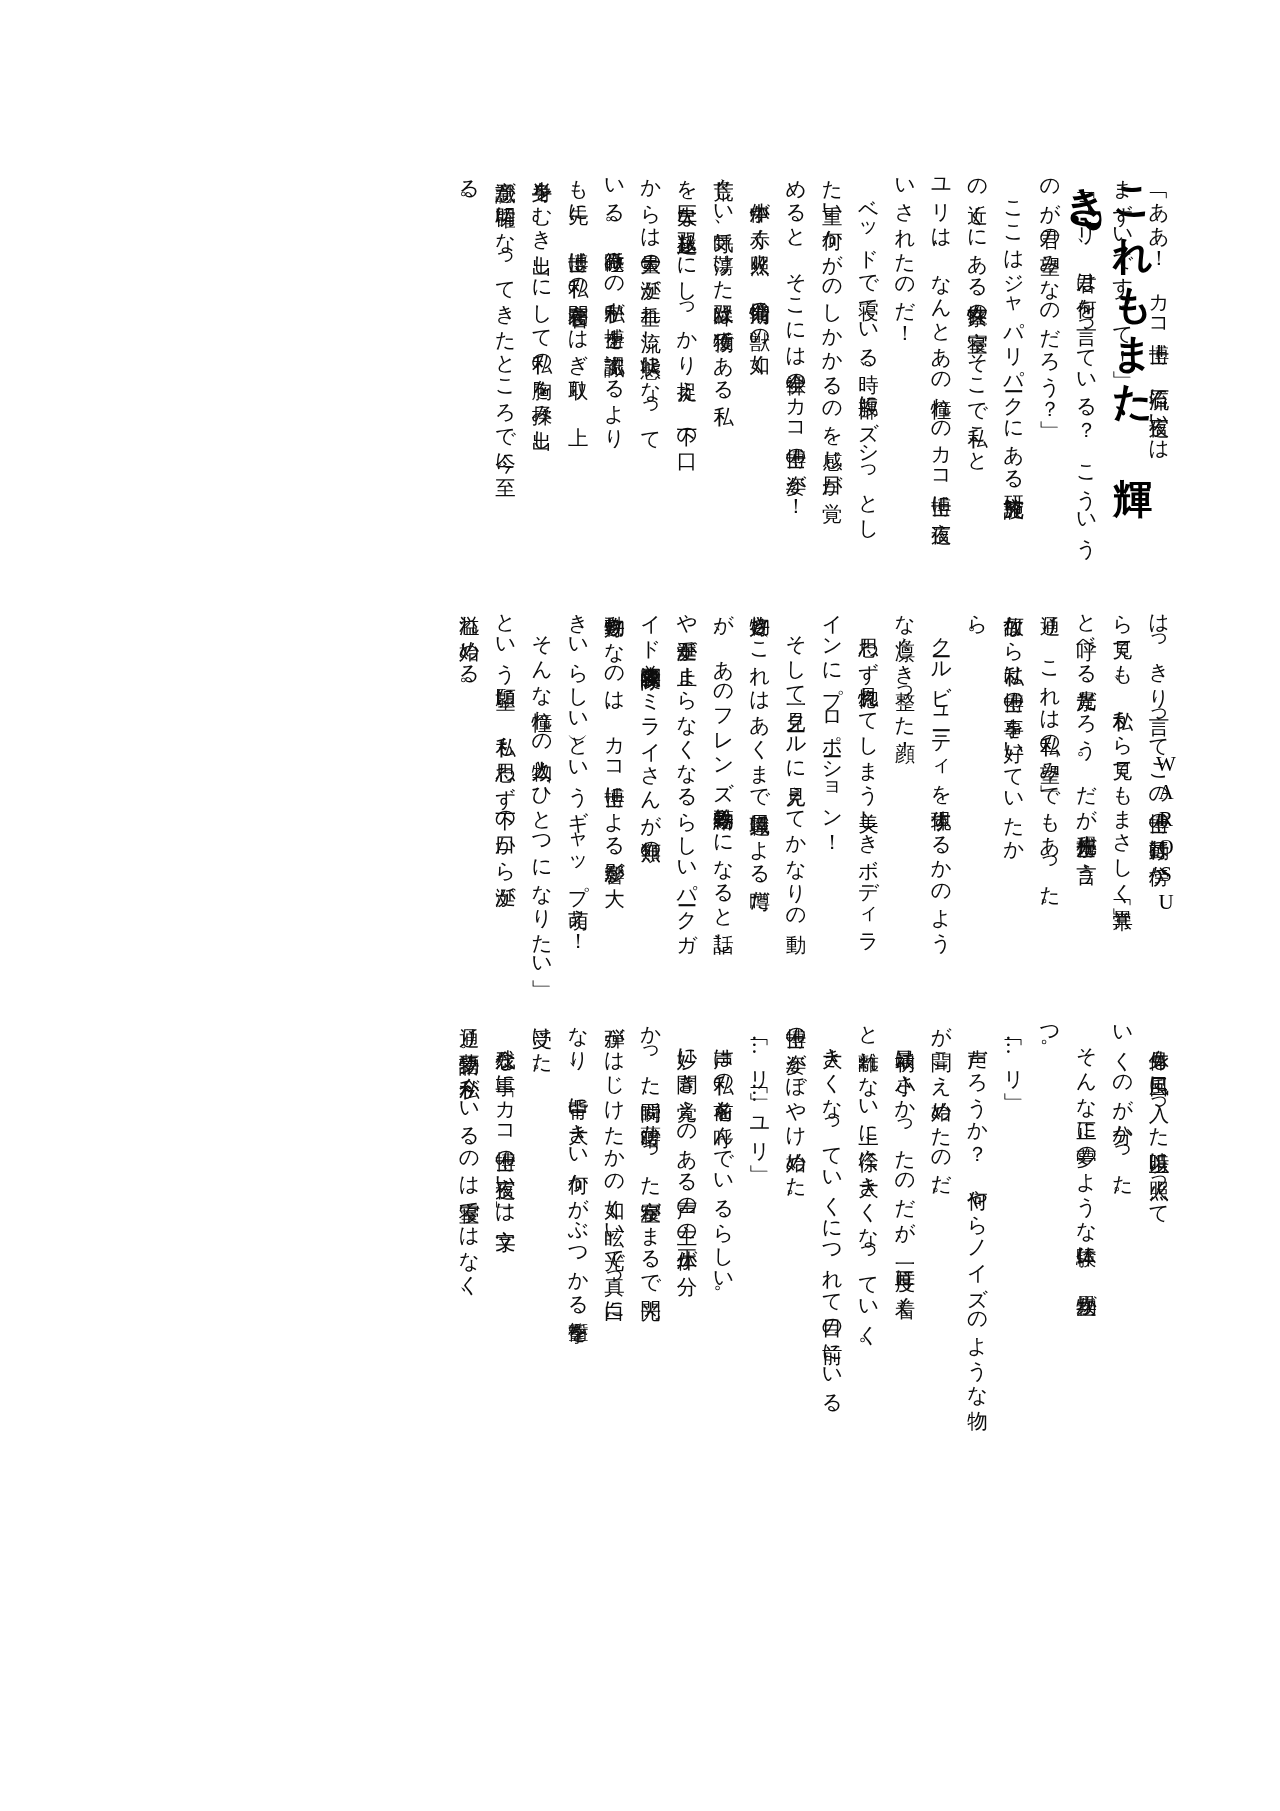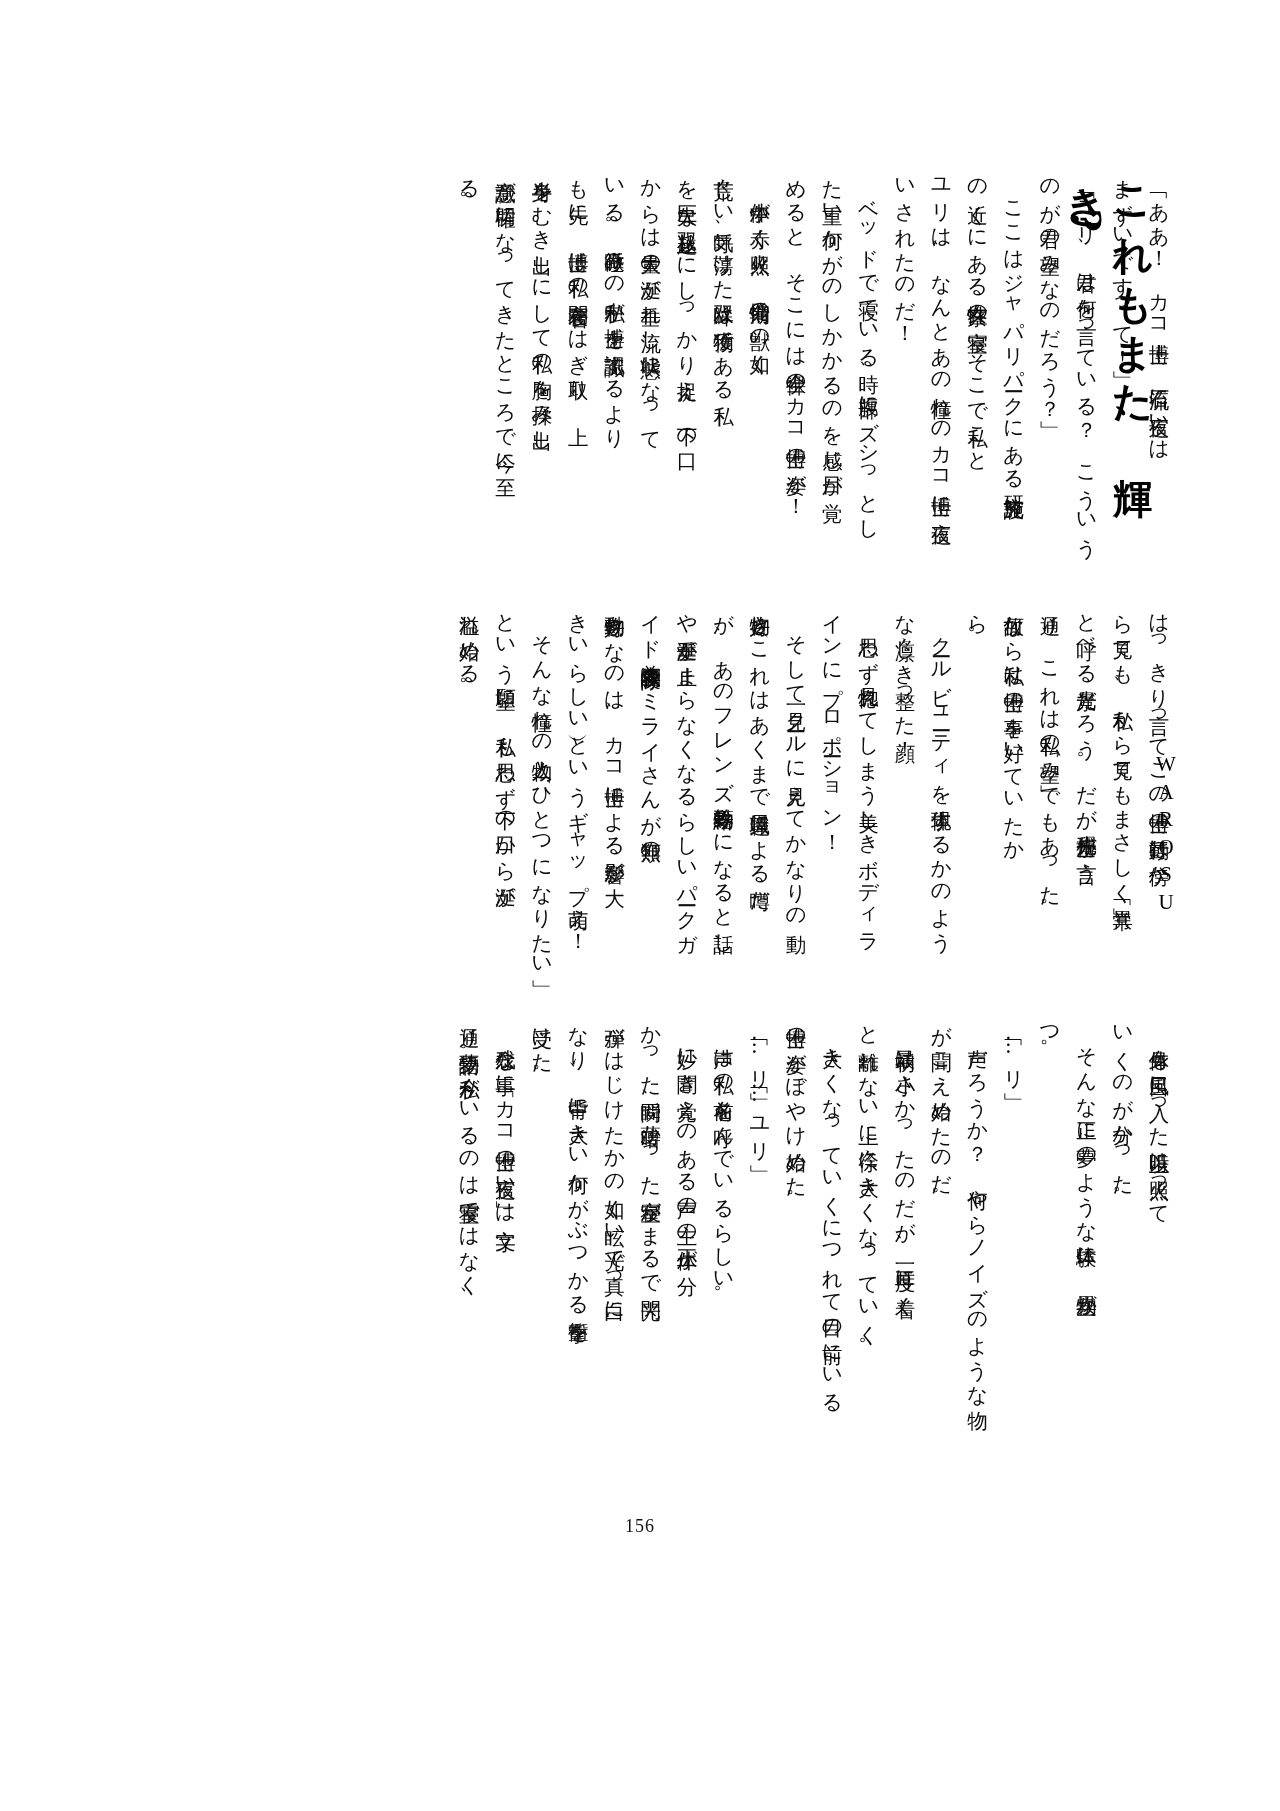--- a/index.html
+++ b/index.html
@@ -104,21 +104,20 @@
 </style>
 </head>
 <body style="background: rgb(255, 255, 255);">
 
 <div id="page">
 
   <h1 id="title">これもまた、輝き?</h1>
 
   <div id="author">WAROSU</div>
 
-  <div id="pagenum">156</div>
 <div class="vblock band1" style="top: 165px; height: 430px; right: 104px; width: 26px;">　「ああ！　カコ博士！　流石に夜這いは</div>
     <div class="vblock band1" style="top: 165px; height: 430px; right: 140.3px; width: 26px;">まずいですって！」</div>
     <div class="vblock band1" style="top: 165px; height: 430px; right: 176.6px; width: 26px;">　「ユリ、君は何を言っている？　こういう</div>
     <div class="vblock band1" style="top: 165px; height: 430px; right: 212.9px; width: 26px;">のが君の望みなのだろう？」</div>
     <div class="vblock band1" style="top: 165px; height: 430px; right: 249.2px; width: 26px;">　ここはジャパリパークにある研究施設</div>
     <div class="vblock band1" style="top: 165px; height: 430px; right: 285.5px; width: 26px;">の近くにある女性寮の寝室。そこで私こと</div>
     <div class="vblock band1" style="top: 165px; height: 430px; right: 321.8px; width: 26px;">ユリは、なんとあの憧れのカコ博士に夜這</div>
     <div class="vblock band1" style="top: 165px; height: 430px; right: 358.1px; width: 26px;">いされたのだ！</div>
     <div class="vblock band1" style="top: 165px; height: 430px; right: 394.4px; width: 26px;">　ベッドで寝ている時、腹部にズシっとし</div>
     <div class="vblock band1" style="top: 165px; height: 430px; right: 430.7px; width: 26px;">た重い何かがのしかかるのを感じ目が覚</div>

